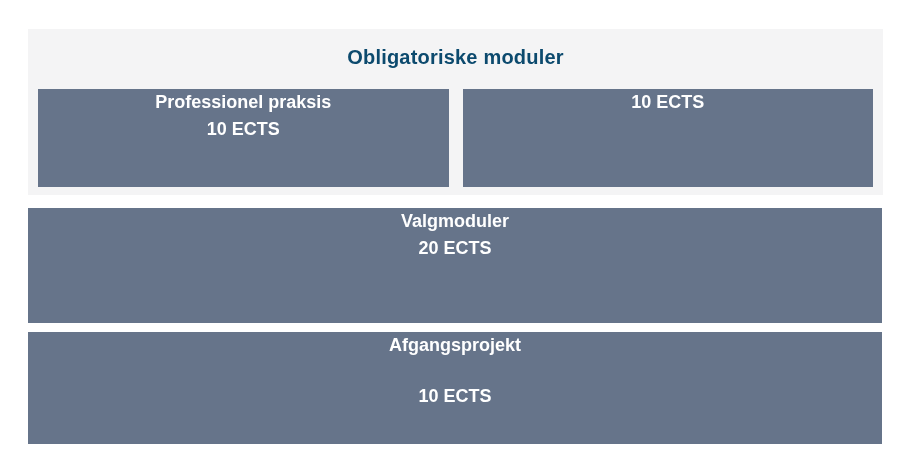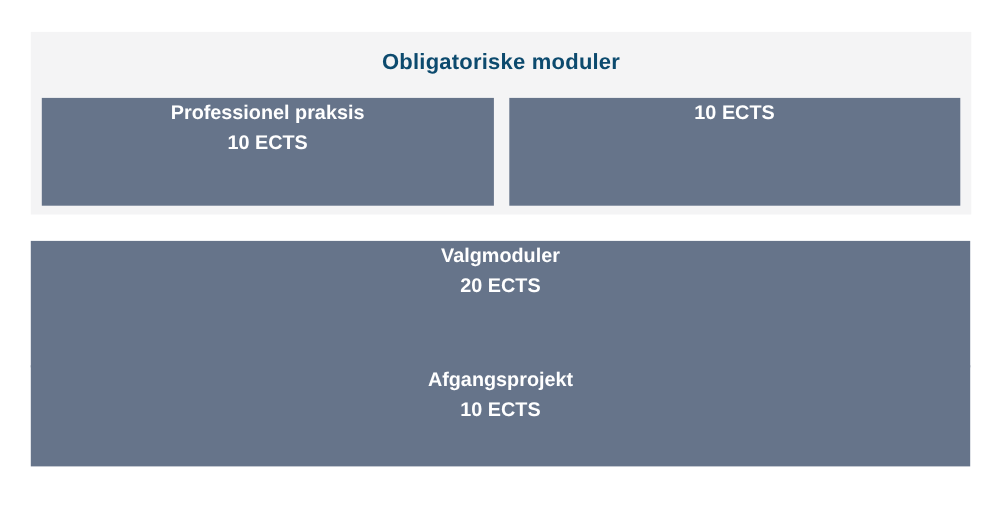--- a/index.html
+++ b/index.html
@@ -58,26 +58,27 @@
   .mandatory-row .module-box {
     flex: 1 1 0;
   }
   
   .bar {
     position: absolute;
     left: 28px;
     width: 854px;
   }
   .bar.elective {
-    top: 219px;
+    top: 208px;
     height: 115px;
   }
   .bar.final {
     top: 332px;
-    height: 92px;
+    height: 112px;
+    gap: 24px;
   }
   .module-name, .module-ects {
     display: block;
   }
 </style>
 </head>
 <body>
 
 <div id="canvas">
 

